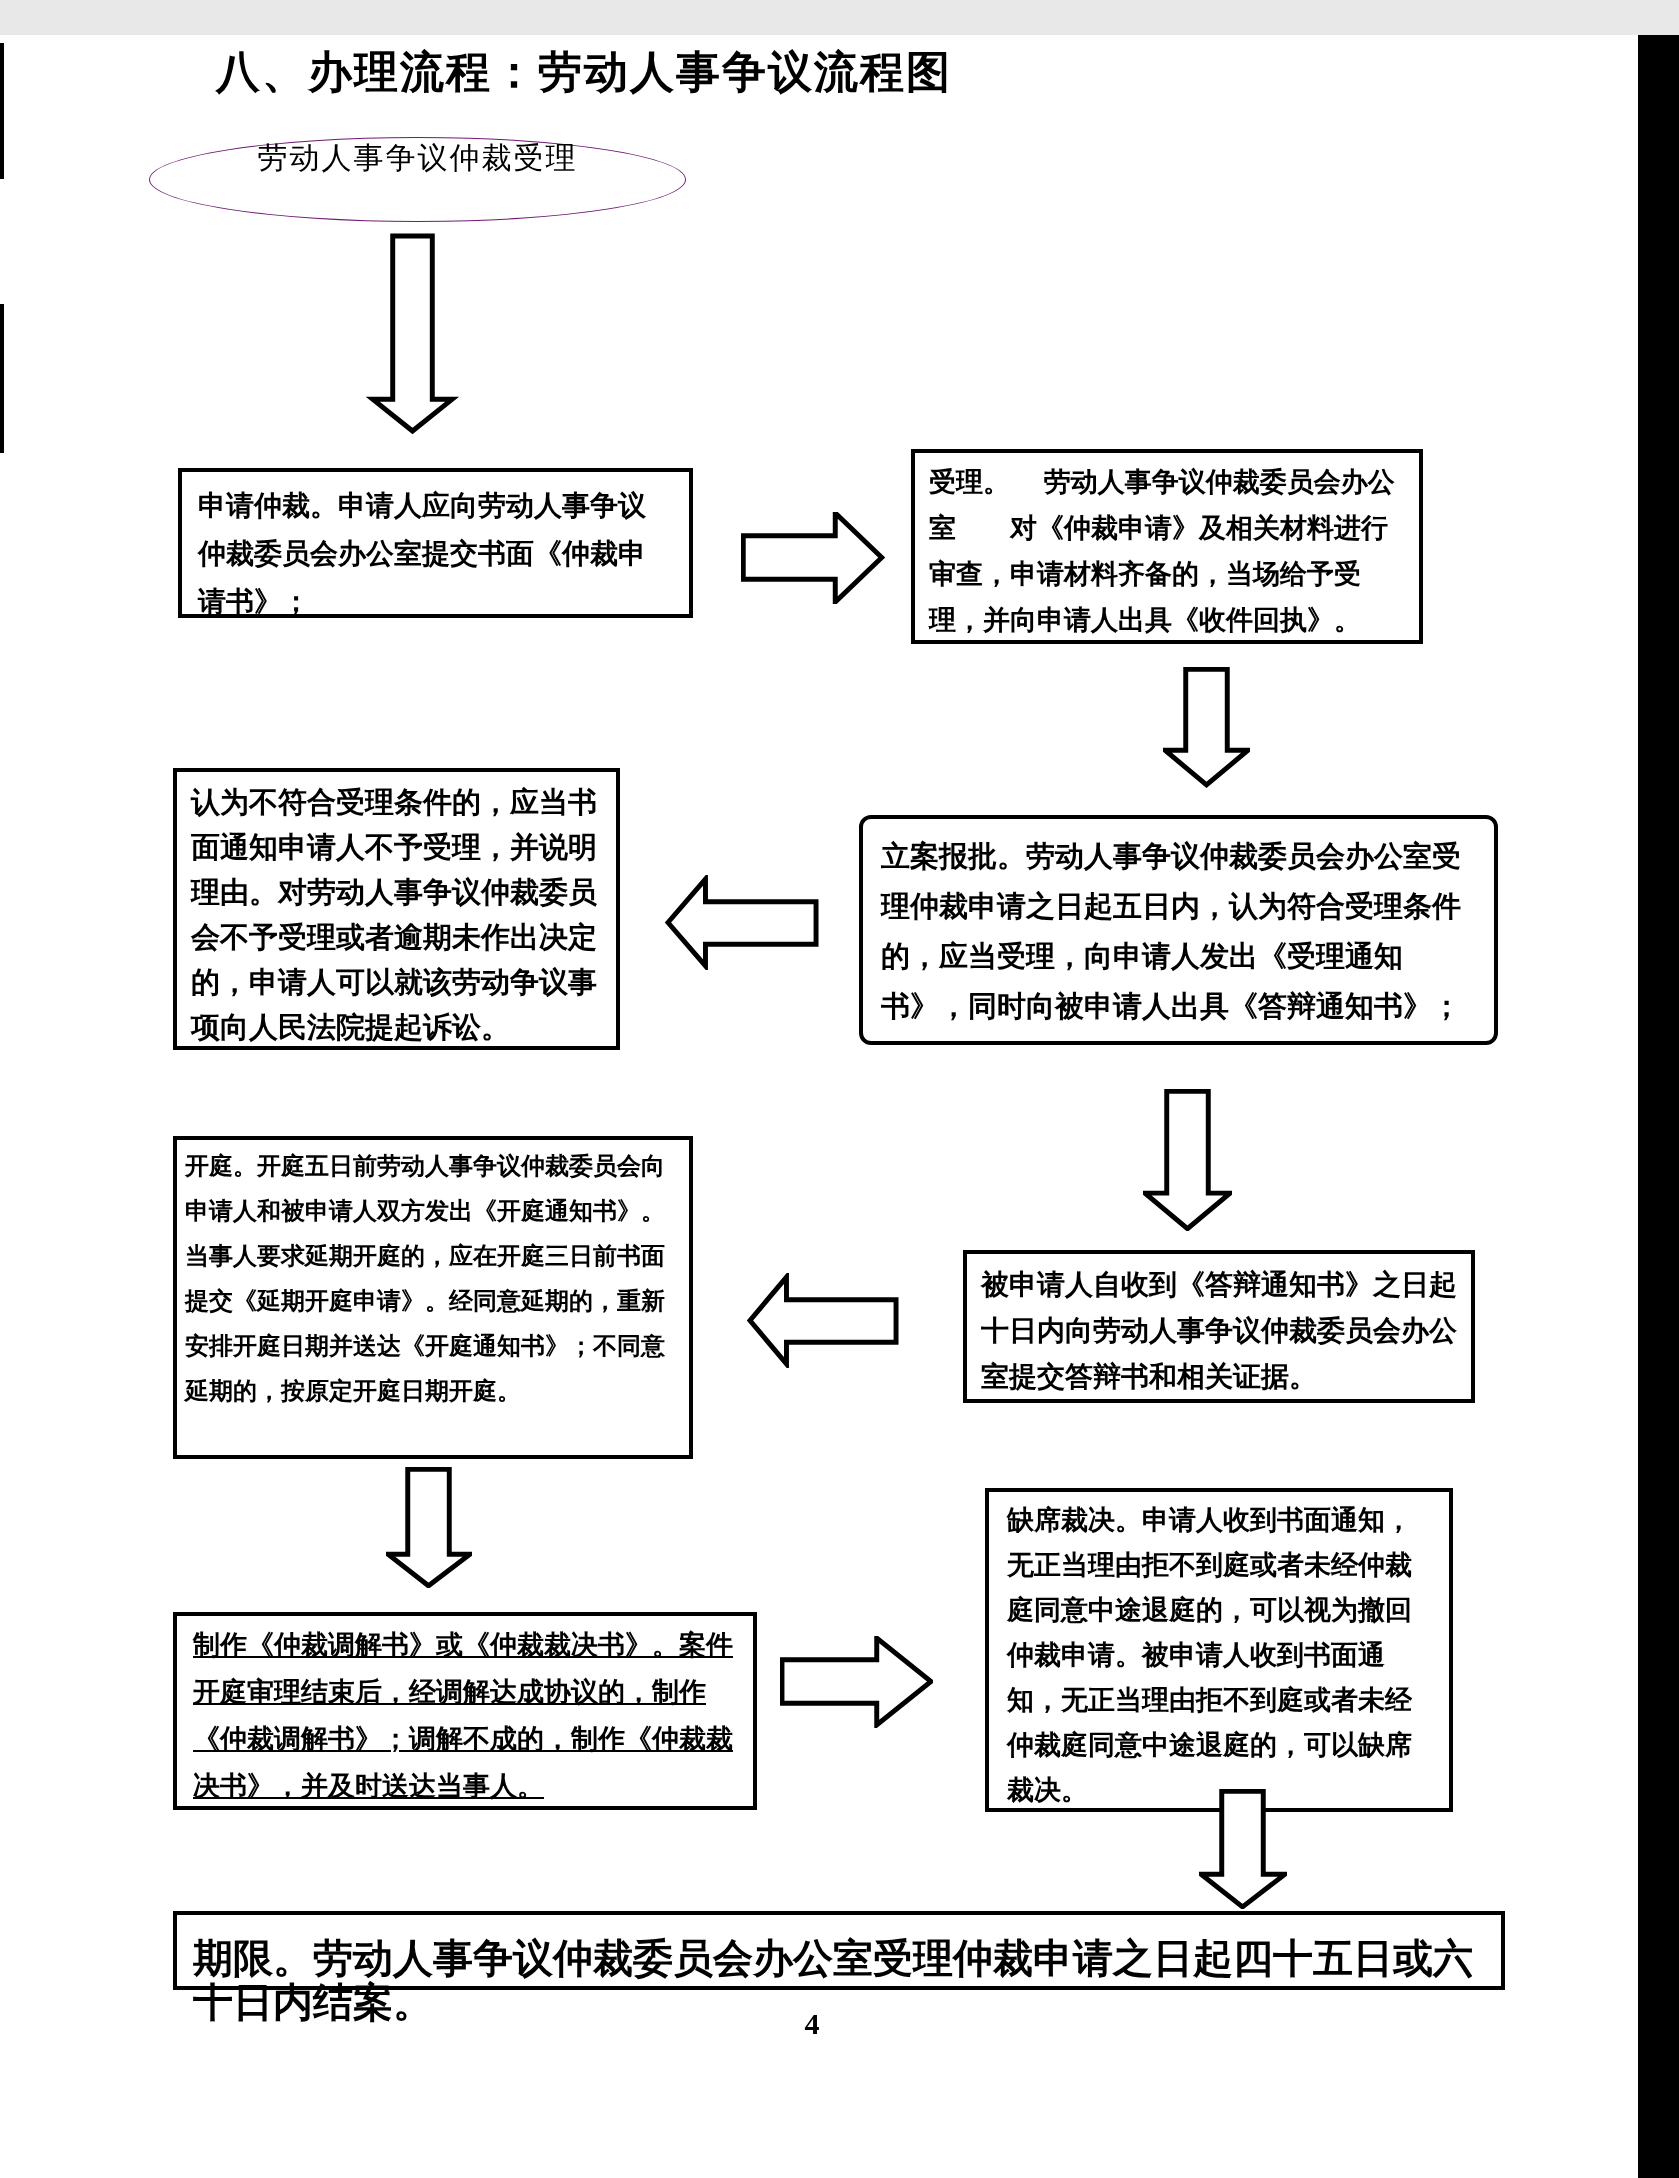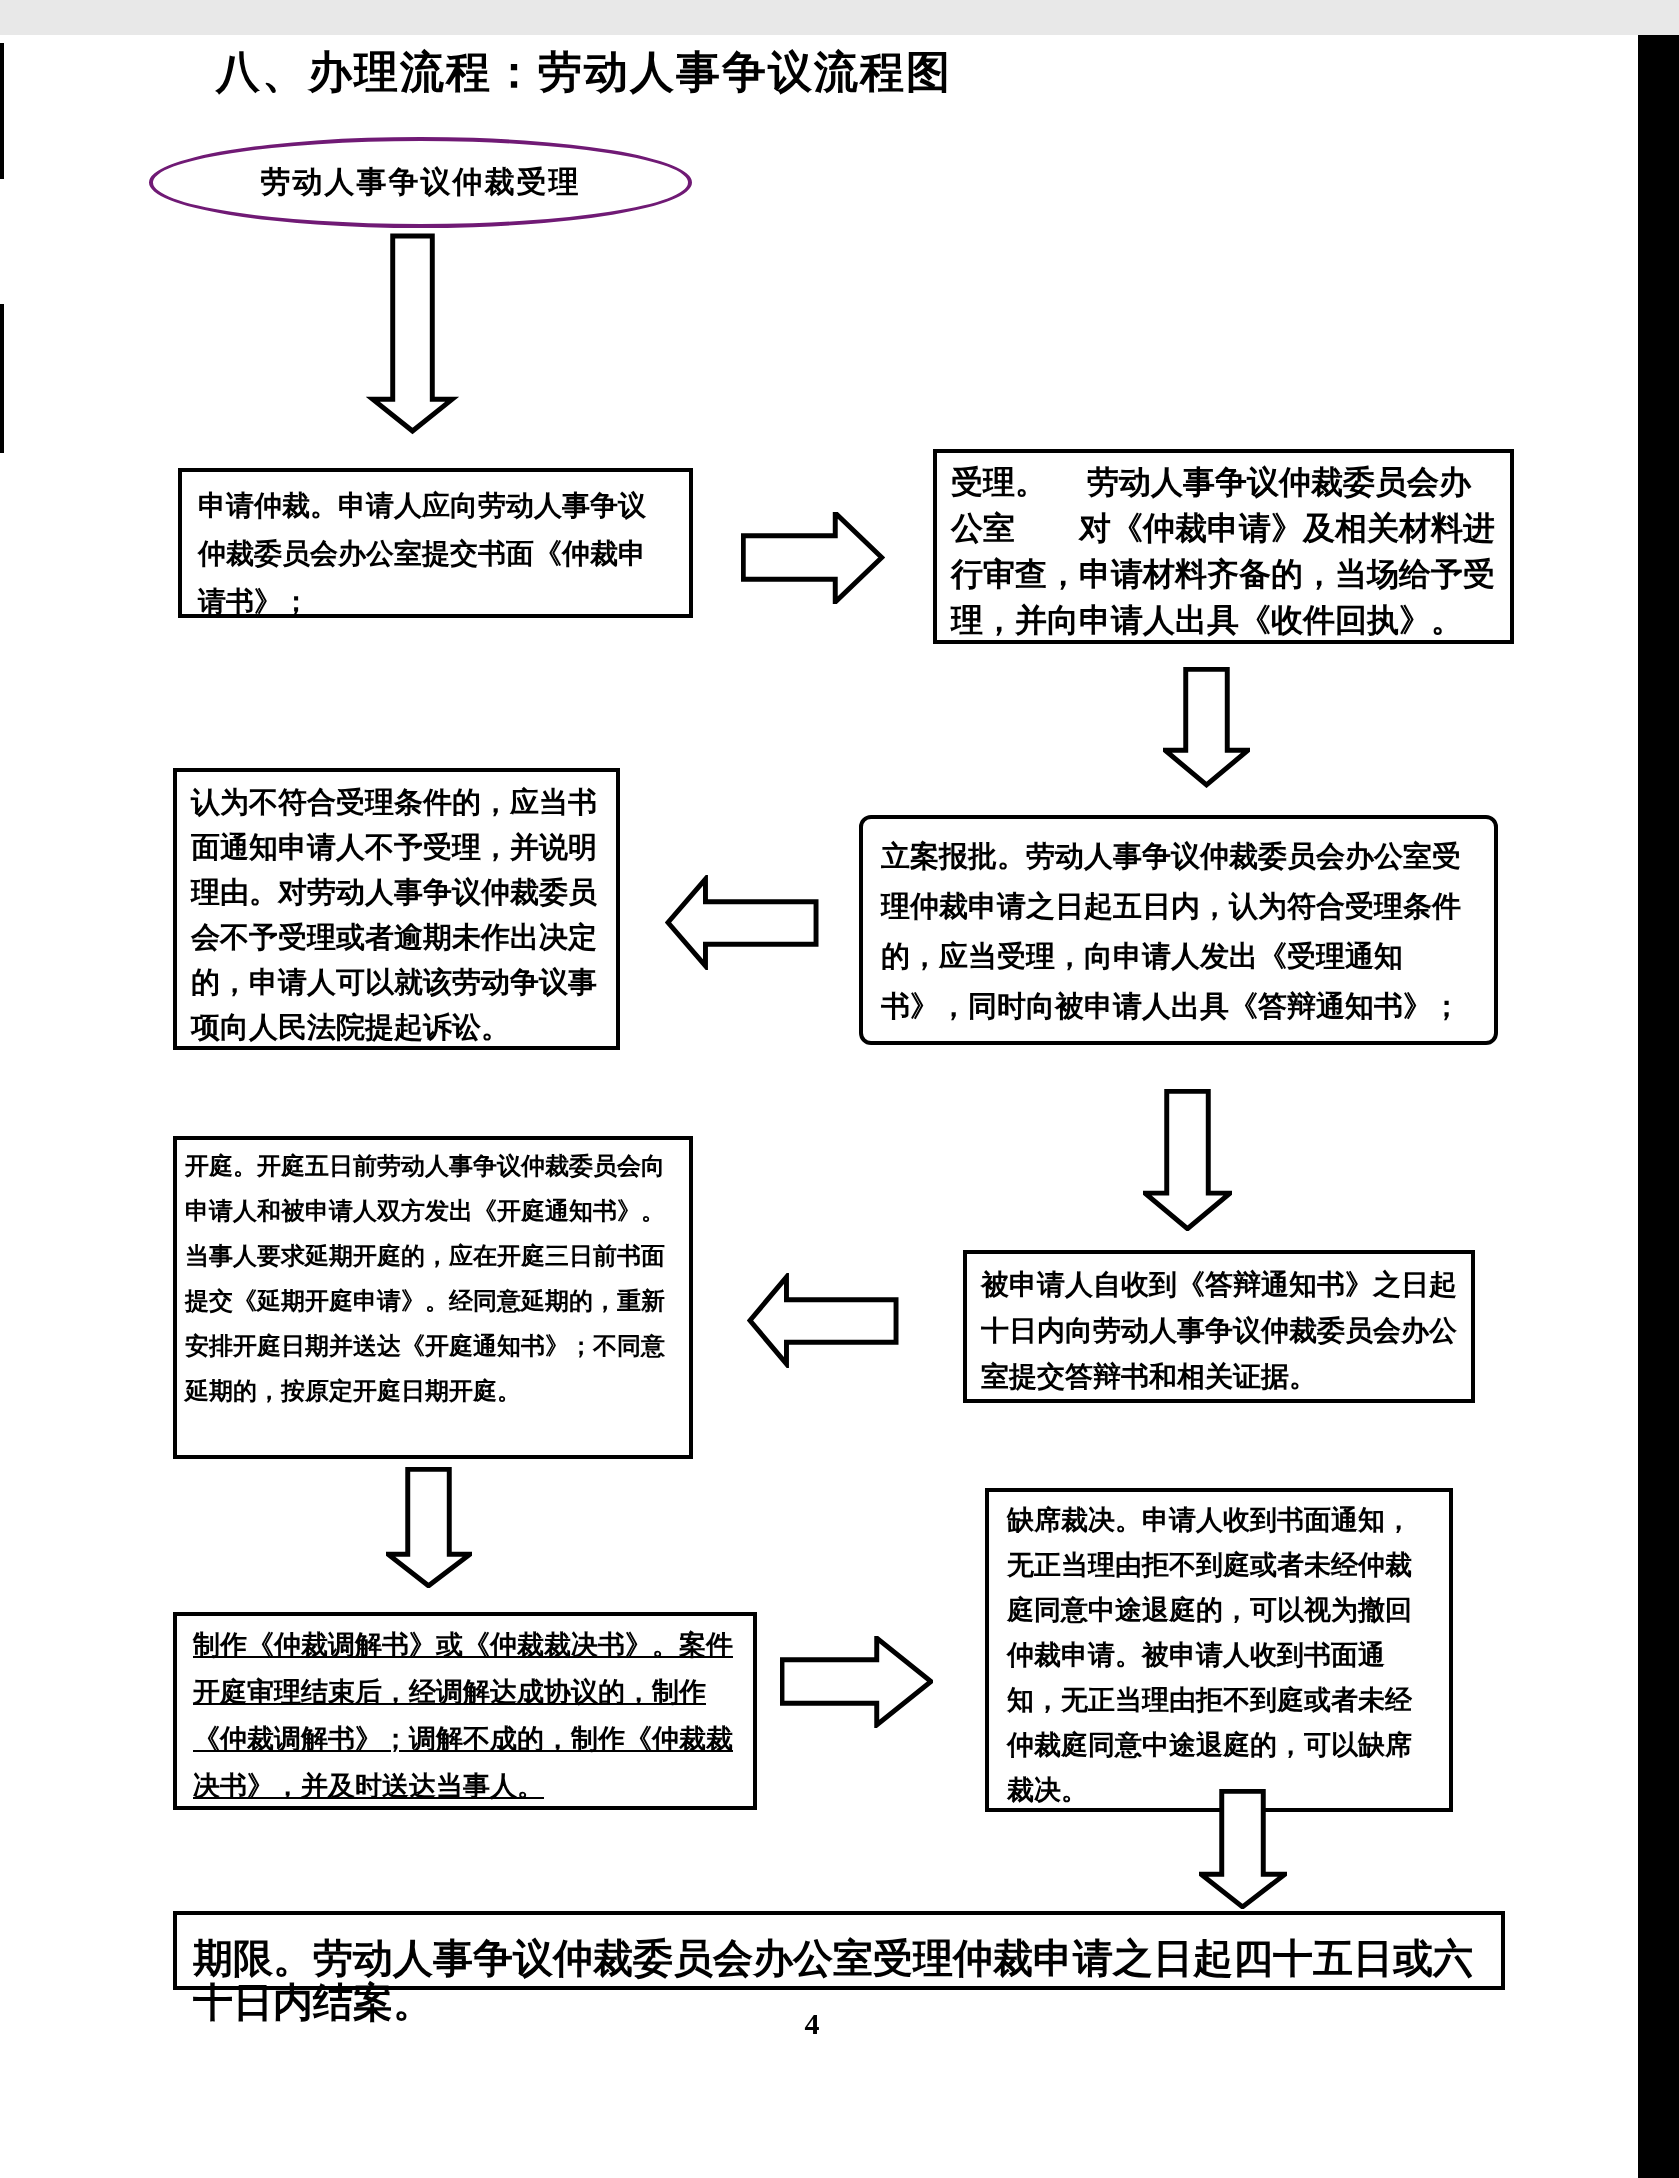--- a/index.html
+++ b/index.html
@@ -11,30 +11,30 @@
     font-family:"Liberation Serif","DejaVu Serif",serif;
     color:#000;
     margin-top:35px;
   }
   .title{
     position:absolute;left:216px;top:8px;width:891px;
     font-size:44px;font-weight:bold;letter-spacing:2px;
   }
   .ellipse{
     position:absolute;left:149px;top:102px;width:535px;height:83px;
-    border:4px solid #701a75;border-radius:50%;
-    display:flex;align-items:center;justify-content:center;
-    font-size:30px;font-weight:bold;letter-spacing:2px;
+    border:1px solid #701a75;border-radius:50%;
+    display:flex;align-items:flex-start;justify-content:center;
+    font-size:30px;font-weight:normal;letter-spacing:2px;
   }
   .box{
     position:absolute;border:4px solid #000;background:#fff;
     font-weight:bold;box-sizing:border-box;
   }
   .b-apply   {left:178px; top:433px; width:515px; height:150px; font-size:28px; line-height:48px; padding:10px 16px;}
-  .b-accept  {left:933px; top:414px; width:581px; height:195px; font-size:32px; line-height:46px; padding:6px 14px;}
+  .b-accept  {left:911px; top:414px; width:512px; height:195px; font-size:27px; line-height:46px; padding:6px 14px;}
   .b-file    {left:859px; top:780px; width:639px; height:230px; font-size:29px; line-height:50px; padding:12px 18px;border-radius:12px;}
   .b-reject  {left:173px; top:733px; width:447px; height:282px; font-size:29px; line-height:45px; padding:8px 14px;}
   .b-reply   {left:963px; top:1215px;width:512px; height:153px; font-size:28px; line-height:46px; padding:8px 14px;}
   .b-hearing {left:173px; top:1101px;width:520px; height:323px; font-size:24px; line-height:45px; padding:4px 8px;}
   .b-award   {left:173px; top:1577px;width:584px; height:198px; font-size:27px; line-height:47px; padding:6px 16px;text-decoration:underline;}
   .b-absent  {left:985px; top:1453px;width:468px; height:324px; font-size:27px; line-height:45px; padding:6px 14px 6px 18px;}
   .b-deadline{left:173px; top:1876px;width:1332px;height:79px;  font-size:40px; line-height:44px; padding:22px 20px 0 16px;}
   .arrow{position:absolute;}
   .arrow polygon{fill:#ffffff;stroke:#000000;stroke-width:5;stroke-linejoin:miter;}
   .page-number{

